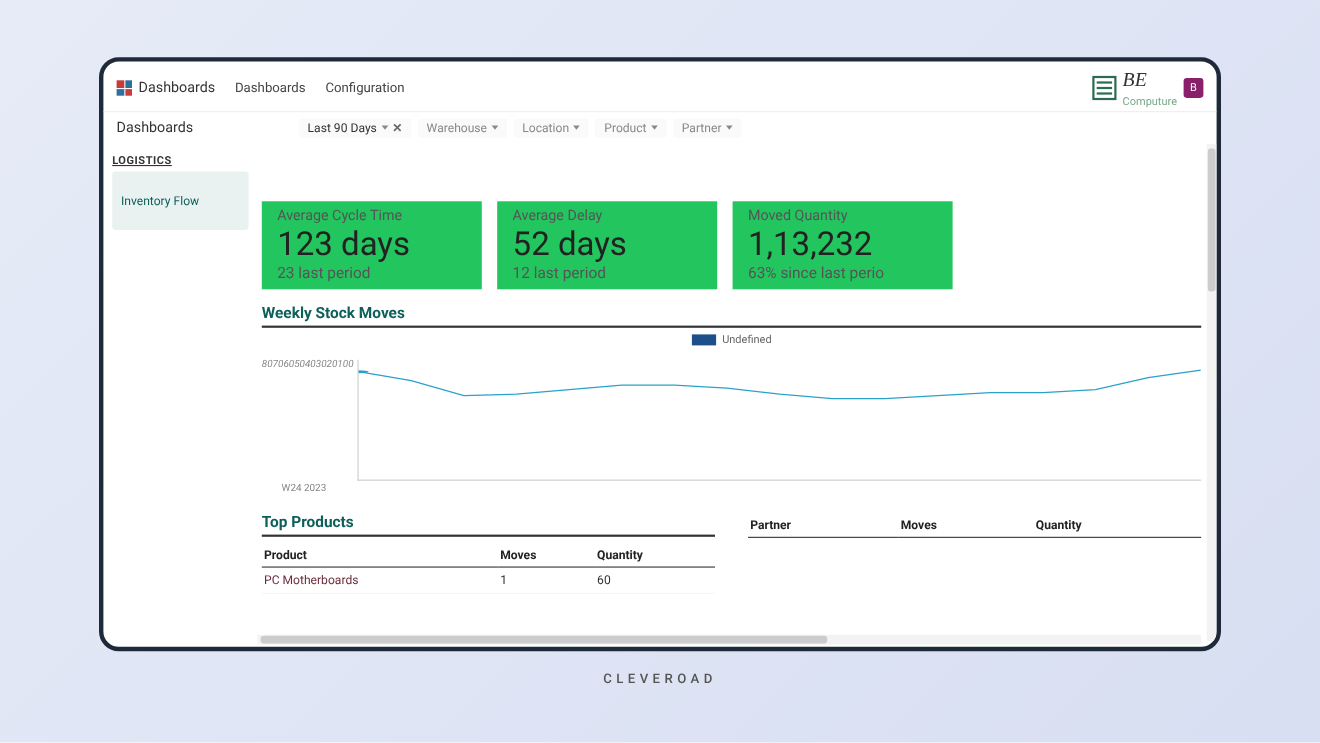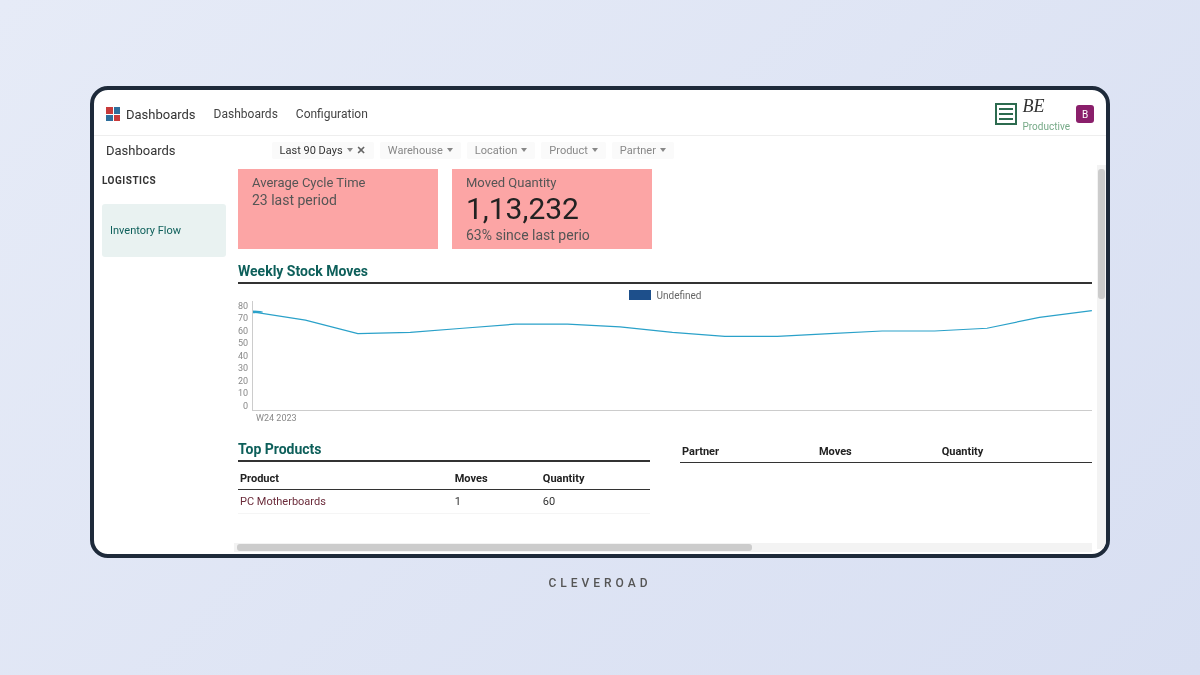--- a/index.html
+++ b/index.html
@@ -8,21 +8,21 @@
     background: linear-gradient(135deg, #e6ebf7 0%, #d8dff2 100%);
     width: 1200px;
     height: 675px;
     display: flex;
     align-items: center;
     justify-content: center;
     flex-direction: column;
   }
   .frame {
     width: 1020px;
-    height: 472px;
+    height: 540px;
     background: #fff;
     border: 4px solid #1e2a3a;
     border-radius: 18px;
     overflow: hidden;
     position: relative;
   }
   .topbar {
     display: flex;
     align-items: center;
     padding: 6px 12px 2px 12px;
@@ -87,66 +87,68 @@
   .sidebar {
     width: 140px;
     padding: 10px 8px;
     font-size: 11px;
   }
   .sidebar .section-label{
     font-weight:bold;
     color:#333;
     letter-spacing:0.5px;
     font-size:10px;
-    margin-bottom:18px;
+    margin-bottom:4px;
+    text-decoration:underline;
   }
   .sidebar .side-item{
     background:#e9f2f1;
     color:#0d5f5a;
     padding:20px 8px;
     border-radius:3px;
     cursor:pointer;
     font-size:11px;
   }
   .main {
     flex:1;
     padding: 4px 14px 10px 4px;
     overflow:auto;
     position:relative;
   }
   .kpis { display:flex; gap:14px; margin-bottom:14px;}
   .kpi {
-    background:#fca5a5;
+    background:#22c55e;
     padding:6px 14px 6px 14px;
     min-width: 200px;
+    margin-top: 48px;
   }
   .kpi .label{ font-size:13px; color:#555; margin-bottom:2px;}
   .kpi .value{ font-size:30px; color:#222; line-height:1.1;}
   .kpi .sub{ font-size:14px; color:#555; margin-top:2px;}
   .section-head{
     font-weight:bold;
     color:#0d5f5a;
     font-size:14px;
     border-bottom:2px solid #333;
     padding-bottom:3px;
     margin-bottom:6px;
   }
   .chart-wrap{ margin-bottom:18px;}
   .legend{
     display:flex;justify-content:center;align-items:center;gap:6px;
-    font-size:10px;color:#666;margin-bottom:0;
+    font-size:10px;color:#666;margin-bottom:12px;
   }
   .legend .swatch{width:22px;height:10px;background:#1d4f8b;}
   .chart{
     display:flex;
     font-size:9px;color:#888;
   }
   .yaxis{
-    display:flex;flex-direction:column;justify-content:space-between;
-    height:110px;text-align:right;padding-right:4px;
+    display:flex;flex-direction:row;justify-content:space-between;
+    height:110px;text-align:right;padding-right:4px;font-style:italic;
   }
   .plot{
     flex:1;position:relative;height:110px;
     border-left:1px solid #ccc;border-bottom:1px solid #ccc;
   }
   .plot svg{position:absolute;left:0;top:0;width:100%;height:100%;}
   .xaxis{font-size:9px;color:#888;margin-left:18px;margin-top:2px;}
   .tables{display:flex;gap:30px;}
   .table-block{flex:1;}
   table{width:100%;border-collapse:collapse;font-size:11px;}
@@ -184,21 +186,21 @@
     <span class="nav-item">Dashboards</span>
     <span class="nav-item">Configuration</span>
     <div class="logo-right">
       <span class="list-ico">
           <i></i>
           <i></i>
           <i></i>
         </span>
       <span>
         <span class="be">BE</span><br>
-        <span class="prod">Productive</span>
+        <span class="prod">Computure</span>
       </span>
       <span class="badge">B</span>
     </div>
   </div>
 
   <div class="filterbar">
     <span class="title">Dashboards</span>
     <span class="filter-chip active">
       <span>Last 90 Days</span>
       <span class="caret-down"></span>
@@ -226,21 +228,27 @@
     <div class="sidebar">
       <div class="section-label">LOGISTICS</div>
       <div class="side-item">Inventory Flow</div>
     </div>
 
     <div class="main">
 
       <div class="kpis">
         <div class="kpi">
           <div class="label">Average Cycle Time</div>
+          <div class="value">123 days</div>
           <div class="sub">23 last period</div>
+        </div>
+        <div class="kpi">
+          <div class="label">Average Delay</div>
+          <div class="value">52 days</div>
+          <div class="sub">12 last period</div>
         </div>
         <div class="kpi">
           <div class="label">Moved Quantity</div>
           <div class="value">1,13,232</div>
           <div class="sub">63% since last perio</div>
         </div>
       </div>
 
       <div class="chart-wrap">
         <div class="section-head">Weekly Stock Moves</div>

